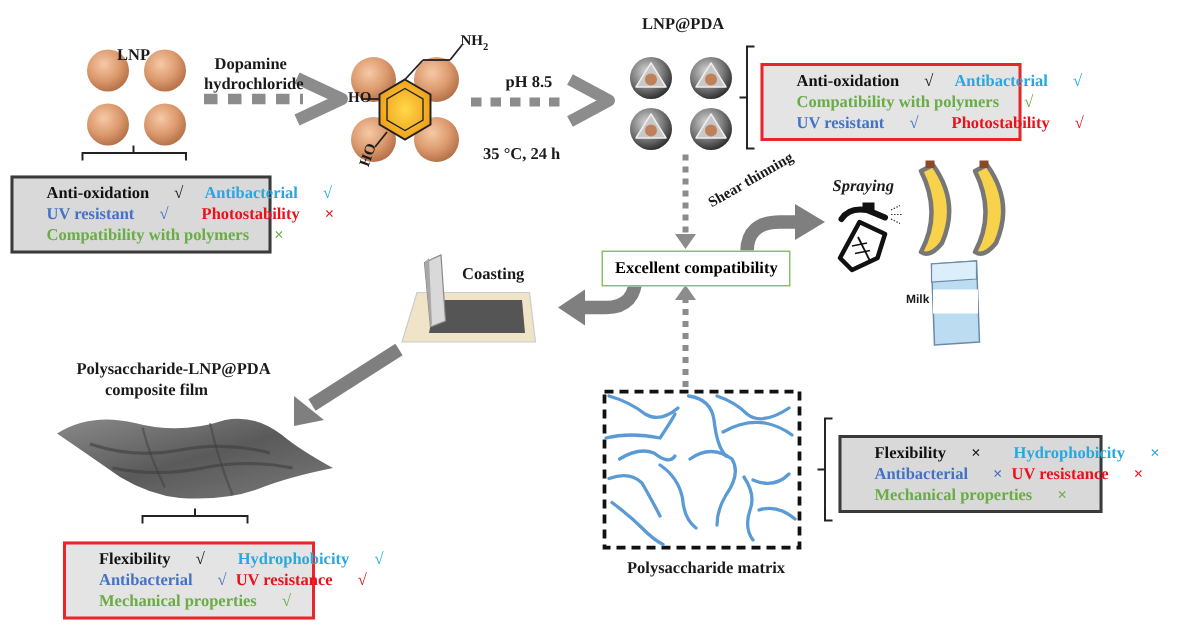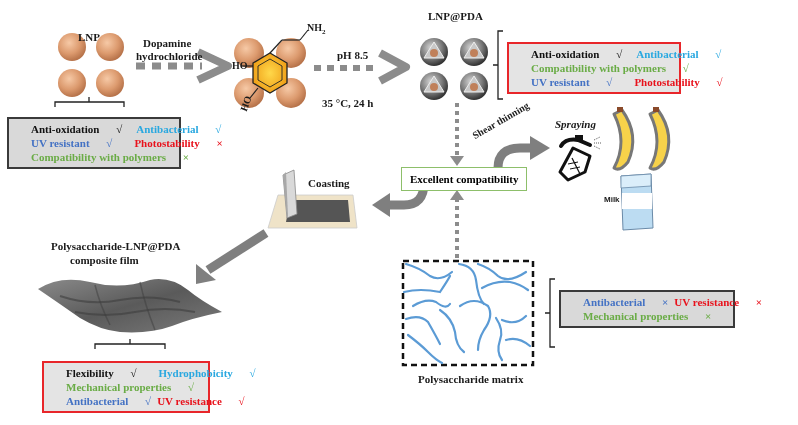--- a/index.html
+++ b/index.html
@@ -233,30 +233,33 @@
   <div class="row">
     <span class="c-green"><span>Compatibility with polymers</span> <span class="mark">√</span></span>
   </div>
   <div class="row">
     <span class="c-blue"><span>UV resistant</span> <span class="mark">√</span></span><span class="c-red" style="margin-left:8px;"><span>Photostability</span> <span class="mark">√</span></span>
   </div>
 </div>
 
 <div class="box" style="left:559px;top:290px;width:176px;">
   <div class="row">
+    <span class="c-black" style="margin-right:22px;"><span>Flexibility</span> <span>×</span></span><span class="c-cyan"><span>Hydrophobicity</span> <span>×</span></span>
+  </div>
+  <div class="row">
     <span class="c-blue" style="margin-right:6px;"><span>Antibacterial</span> <span>×</span></span><span class="c-red"><span>UV resistance</span> <span>×</span></span>
   </div>
   <div class="row">
     <span class="c-green"><span>Mechanical properties</span> <span>×</span></span>
   </div>
 </div>
 
 <div class="box red" style="left:42px;top:361px;width:168px;">
   <div class="row">
     <span class="c-black" style="margin-right:22px;"><span>Flexibility</span> <span class="mark">√</span></span><span class="c-cyan"><span>Hydrophobicity</span> <span class="mark">√</span></span>
   </div>
   <div class="row">
+    <span class="c-blue" style="margin-right:6px;"><span>Antibacterial</span> <span class="mark">√</span></span><span class="c-red"><span>UV resistance</span> <span class="mark">√</span></span>
+  </div>
+  <div class="row">
     <span class="c-green"><span>Mechanical properties</span> <span class="mark">√</span></span>
   </div>
-  <div class="row">
-    <span class="c-blue" style="margin-right:6px;"><span>Antibacterial</span> <span class="mark">√</span></span><span class="c-red"><span>UV resistance</span> <span class="mark">√</span></span>
-  </div>
 </div>
 
 </body></html>

